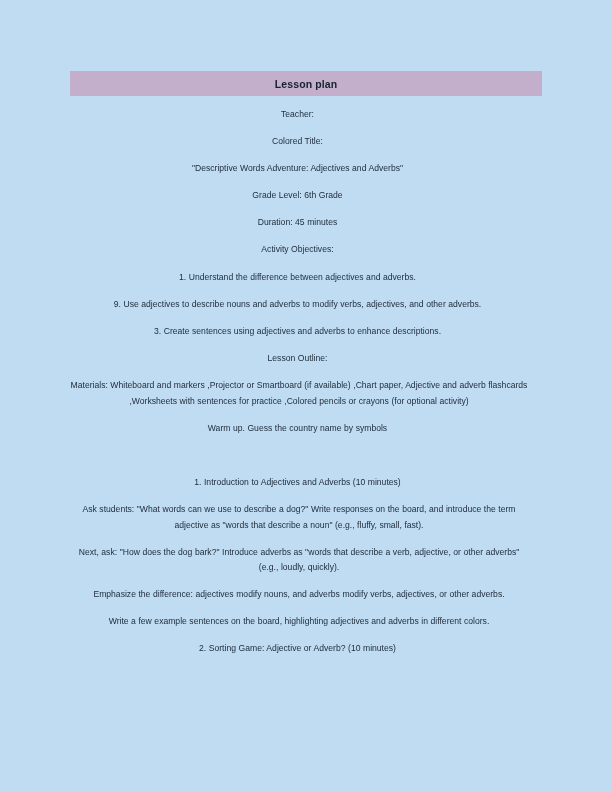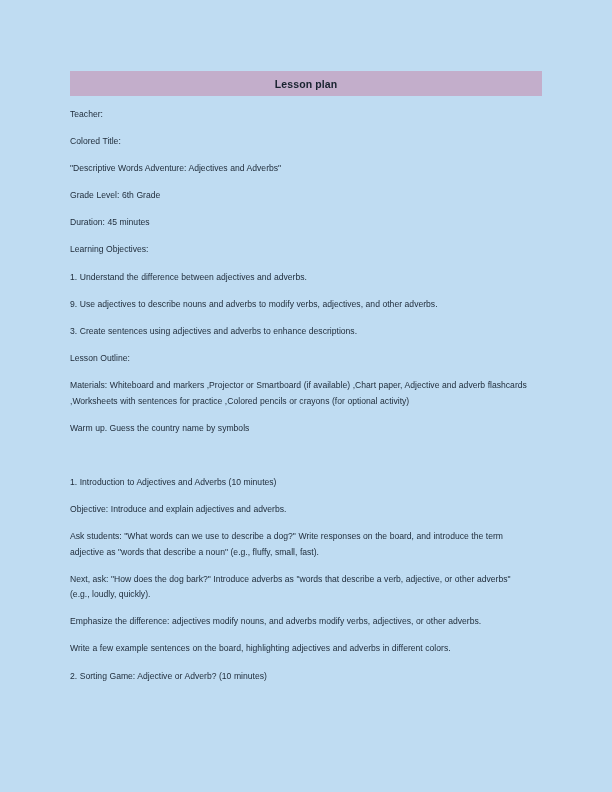--- a/index.html
+++ b/index.html
@@ -41,21 +41,21 @@
     color: #17222e;
     letter-spacing: 0.1px;
     line-height: 13px;
   }
   p.para {
     margin: 0 0 11.5px 0;
     font-size: 8.6px;
     line-height: 15.6px;
     color: #1d2a38;
     width: 455px;
-    text-align: left;
+    text-align: center;
     word-spacing: 0.15px;
   }
   p.para.blank {
     height: 15.6px;
     margin-bottom: 11.5px;
   }
   p.para.wide {
     width: 458px;
   }
 </style>
@@ -68,30 +68,29 @@
 
     <div class="title-bar">
       <span class="title-text">Lesson plan</span>
     </div>
 
     <p class="para">Teacher:</p>
     <p class="para">Colored Title:</p>
     <p class="para">"Descriptive Words Adventure: Adjectives and Adverbs"</p>
     <p class="para">Grade Level: 6th Grade</p>
     <p class="para">Duration: 45 minutes</p>
-    <p class="para">Learning Objectives:</p>
+    <p class="para">Activity Objectives:</p>
     <p class="para">1. Understand the difference between adjectives and adverbs.</p>
     <p class="para">9. Use adjectives to describe nouns and adverbs to modify verbs, adjectives, and other adverbs.</p>
     <p class="para">3. Create sentences using adjectives and adverbs to enhance descriptions.</p>
     <p class="para">Lesson Outline:</p>
     <p class="para wide">Materials: Whiteboard and markers ,Projector or Smartboard (if available)  ,Chart paper,  Adjective and adverb flashcards  ,Worksheets with sentences for practice ,Colored pencils or crayons (for optional activity)</p>
     <p class="para">Warm up. Guess the country name by symbols</p>
     <p class="para blank"></p>
     <p class="para">1. Introduction to Adjectives and Adverbs (10 minutes)</p>
-    <p class="para">Objective: Introduce and explain adjectives and adverbs.</p>
     <p class="para wide">Ask students: "What words can we use to describe a dog?" Write responses on the board, and introduce the term adjective as "words that describe a noun" (e.g., fluffy, small, fast).</p>
     <p class="para wide">Next, ask: "How does the dog bark?" Introduce adverbs as "words that describe a verb, adjective, or other adverbs" (e.g., loudly, quickly).</p>
     <p class="para wide">Emphasize the difference: adjectives modify nouns, and adverbs modify verbs, adjectives, or other adverbs.</p>
     <p class="para wide">Write a few example sentences on the board, highlighting adjectives and adverbs in different colors.</p>
     <p class="para">2. Sorting Game: Adjective or Adverb? (10 minutes)</p>
 
   </div>
 </div>
 
 </body></html>

